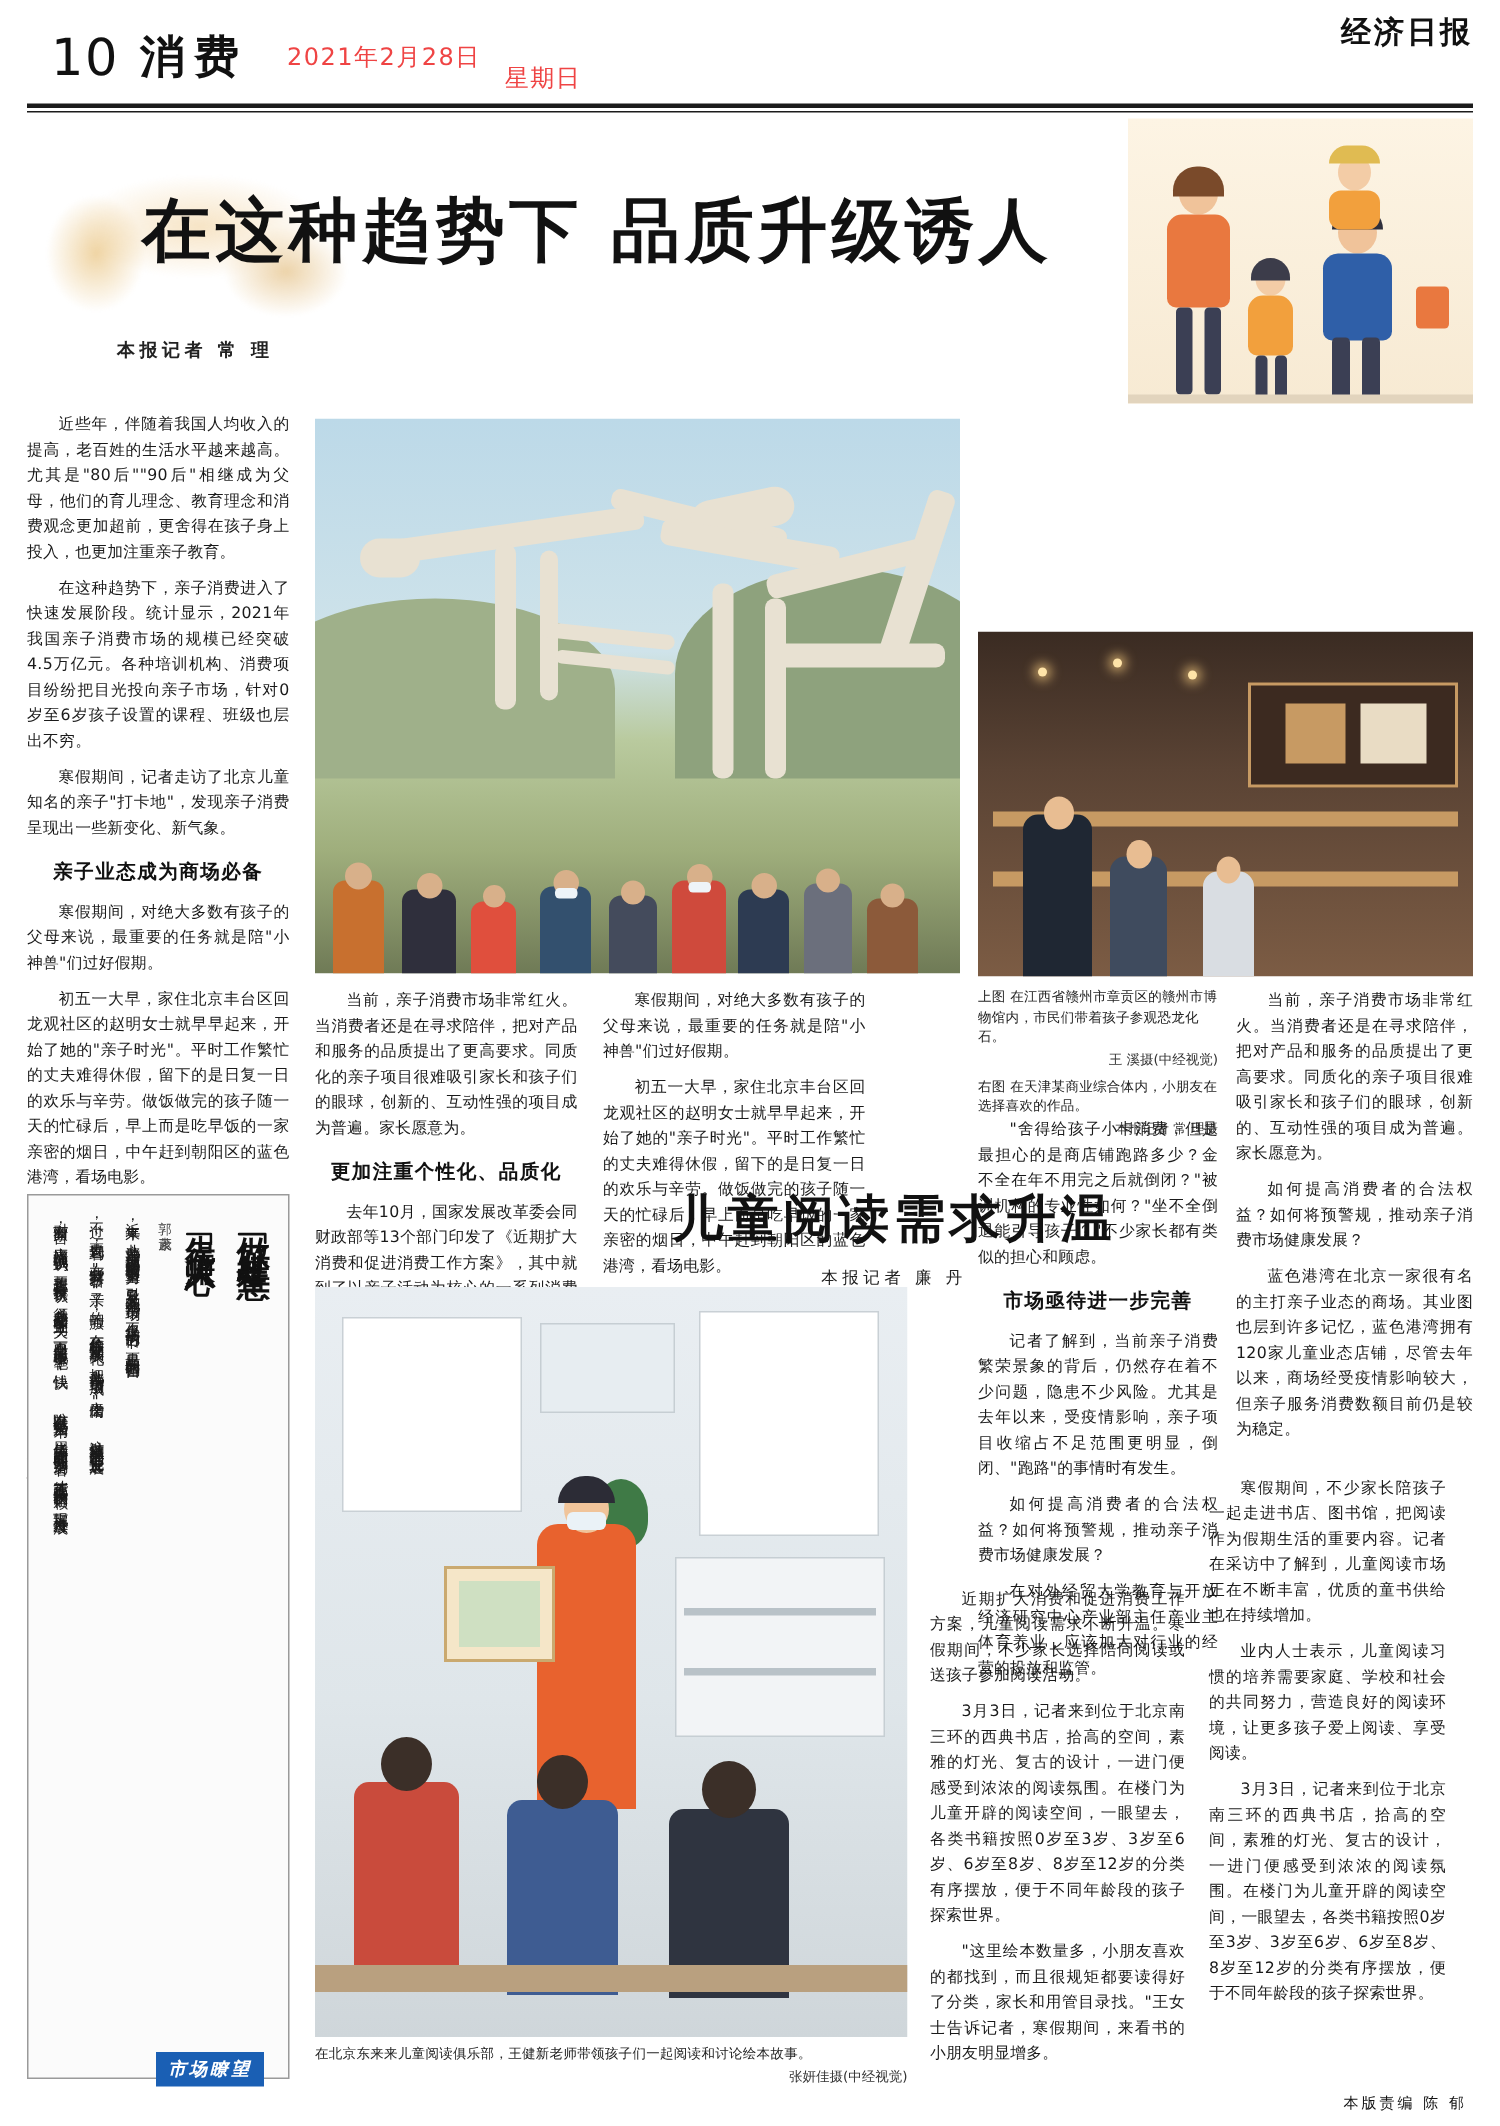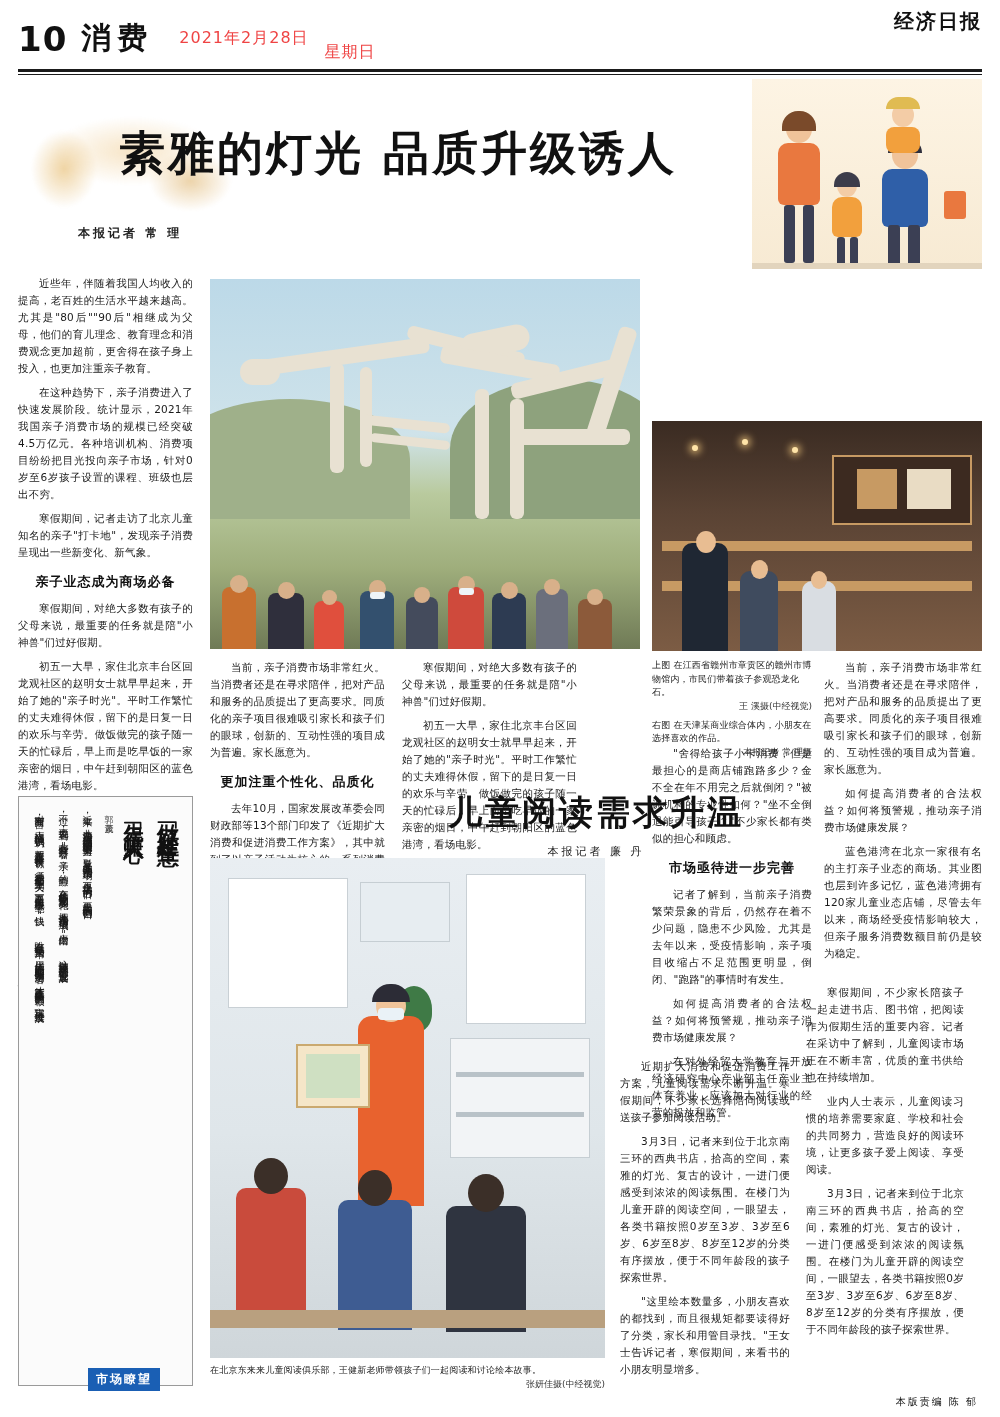--- a/index.html
+++ b/index.html
@@ -12,21 +12,21 @@
     position:relative;
     overflow:hidden;
   }
   .page { position:relative; width:1000px; height:1417px; padding:0 18px; }
 
   
   .masthead {
     display:flex; align-items:center; padding:14px 0 6px 0;
     border-bottom:3px solid #1b1b1b; position:relative;
   }
-  .mh-pagenum { font-size:34px; font-weight:bold; letter-spacing:1px; }
+  .mh-pagenum { font-size:34px; font-weight:normal; letter-spacing:1px;margin-left:16px; }
   .mh-section { font-size:30px; font-weight:bold; margin-left:14px; letter-spacing:6px; }
   .mh-date { font-size:16px; color:#ef4444; margin-left:26px; letter-spacing:1px; }
   .mh-logo {
     position:absolute; right:0; top:8px;
     font-size:20px; font-weight:bold; letter-spacing:2px; color:#111;
     font-family:"DejaVu Serif","Liberation Serif",serif;
   }
   .mh-rule2 { height:1px; background:#1b1b1b; margin-top:2px; }
 
   
@@ -139,21 +139,21 @@
     <span class="mh-pagenum">10</span>
     <span class="mh-section">消费</span>
     <span class="mh-date">2021年2月28日</span>
     <span class="mh-date" style="margin-left:16px;margin-top:28px;">星期日</span>
     <span class="mh-logo">经济日报</span>
   </div>
   <div class="mh-rule2"></div>
 
   <div class="lead-wrap">
     <div class="swoosh"></div>
-    <div class="headline">素雅的灯光 品质升级诱人</div>
+    <div class="headline">在这种趋势下 品质升级诱人</div>
     <div class="byline-main">本报记者 常 理</div>
 
     <div class="illus">
 
       <div class="fig" style="left:18px; top:36px; width:60px; height:150px;">
         <div class="head" style="left:16px; top:0; width:26px; height:28px; background:#f0c39a;"></div>
         <div style="position:absolute; left:12px; top:-4px; width:34px; height:20px; background:#7a4a2a; border-radius:16px 16px 0 0;"></div>
         <div class="body" style="left:8px; top:28px; width:42px; height:62px; background:#e9783f;"></div>
         <div class="leg" style="left:14px; top:90px; width:11px; height:58px;"></div>
         <div class="leg" style="left:33px; top:90px; width:11px; height:58px;"></div>
@@ -304,21 +304,21 @@
   <div class="vbox" style="left:18px; top:796px; width:175px; height:590px; padding:10px 8px;">
     <div style="display:flex; height:100%; flex-direction:row-reverse; justify-content:flex-start; gap:6px;">
       <div class="vtitle">做好「娃生意」</div>
       <div class="vtitle" style="font-size:20px;">先得「赚人心」</div>
       <div class="vcredit">郭 素茂</div>
       <div class="vbody">近年来，儿童消费日渐成为拉动消费增长的重要力量。引导及多元的儿童消费市场，不仅是孩子们的节日，更是商家们的营销日。</div>
       <div class="vbody">不过，也要看到，有些商家打着"亲子"的旗号，在高价标签中让利润最大化，把儿童消费市场当成了"唐僧肉"，这种做法显然不利于行业长远发展。</div>
       <div class="vbody">对商家而言，应当清醒地认识到，想要真正赢得家长认可，必须在产品和服务上下功夫，而不是简单地赚取一笔"快钱"。唯有以诚信经营为本，用优质的产品和服务回馈消费者，才能真正赢得家长的信赖，实现可持续发展。</div>
     </div>
   </div>
-  <div style="position:absolute; left:88px; top:1368px;">
+  <div style="position:absolute; left:104px; top:1368px;font-style:italic;">
     <span class="stamp">市场瞭望</span>
   </div>
 
   <div style="position:absolute; left:210px; top:790px; width:772px;">
     <div class="headline2">儿童阅读需求升温</div>
     <div class="byline2">本报记者 廉 丹</div>
   </div>
 
   <div class="photo" style="left:210px; top:858px; width:395px; height:500px;">
     <div class="room">

